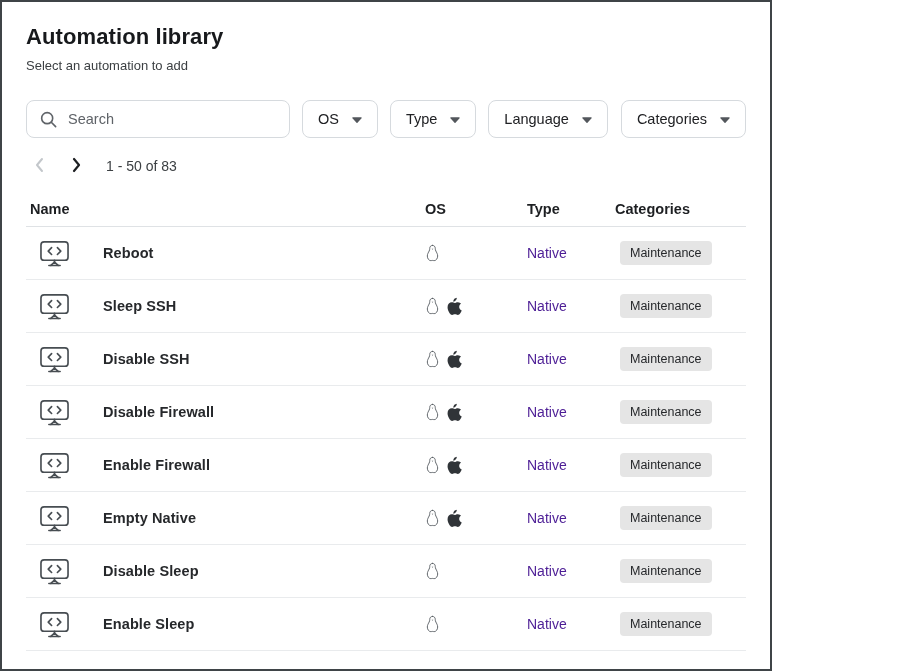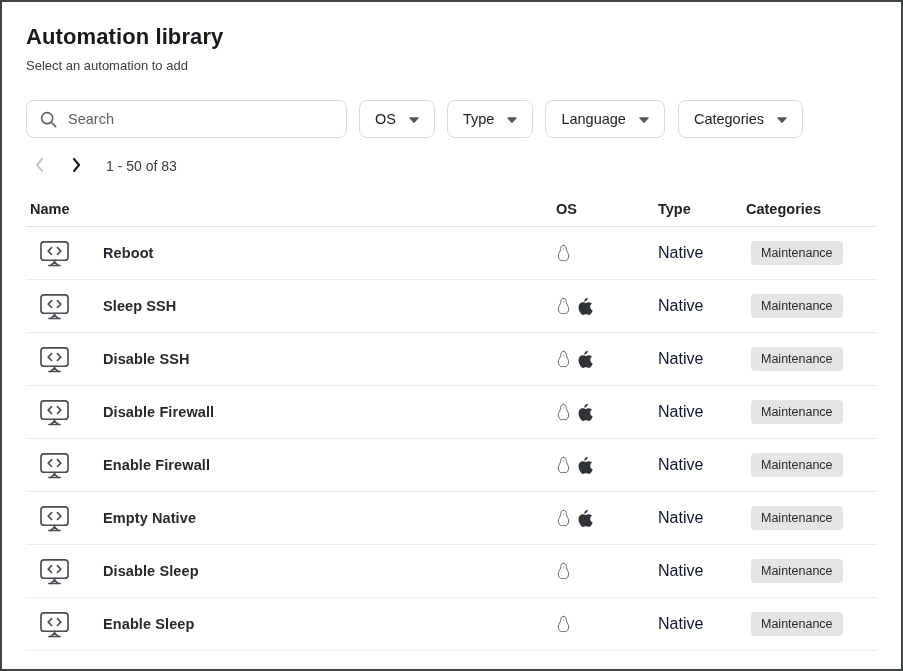--- a/index.html
+++ b/index.html
@@ -3,21 +3,21 @@
 <meta charset="utf-8">
 <style>
   * { box-sizing: border-box; margin: 0; padding: 0; }
   html, body { background: #ffffff; }
   body {
     font-family: "Liberation Sans", sans-serif;
     color: #202124;
     width: 903px;
   }
   .frame {
-    width: 903px;
+    width: 772px;
     height: 671px;
     border: 2px solid #3f4447;
     background: #ffffff;
     padding: 22px 24px 8px 24px;
     overflow: hidden;
   }
   h1[data-name="page-title"] {
     font-size: 22px;
     font-weight: 700;
     color: #17191c;
@@ -121,21 +121,21 @@
   .auto-icon { display: inline-flex; flex: 0 0 auto; }
   .auto-name {
     margin-left: 32px;
     font-size: 14.5px;
     font-weight: 700;
     color: #26282b;
     letter-spacing: 0.1px;
   }
   .os-cell { display: flex; align-items: center; gap: 7px; }
   .os-ic { display: inline-flex; align-items: center; }
-  .type-cell { font-size: 16px; color: #0f172a; }
+  .type-cell { font-size: 14px; color: #4c1d95; }
   .cat-cell { display: flex; align-items: center; gap: 6px; padding-left: 5px; }
   .badge {
     background: #e5e5e5;
     color: #26282b;
     font-size: 12.5px;
     padding: 5px 10px;
     border-radius: 4px;
     white-space: nowrap;
   }
 </style>

